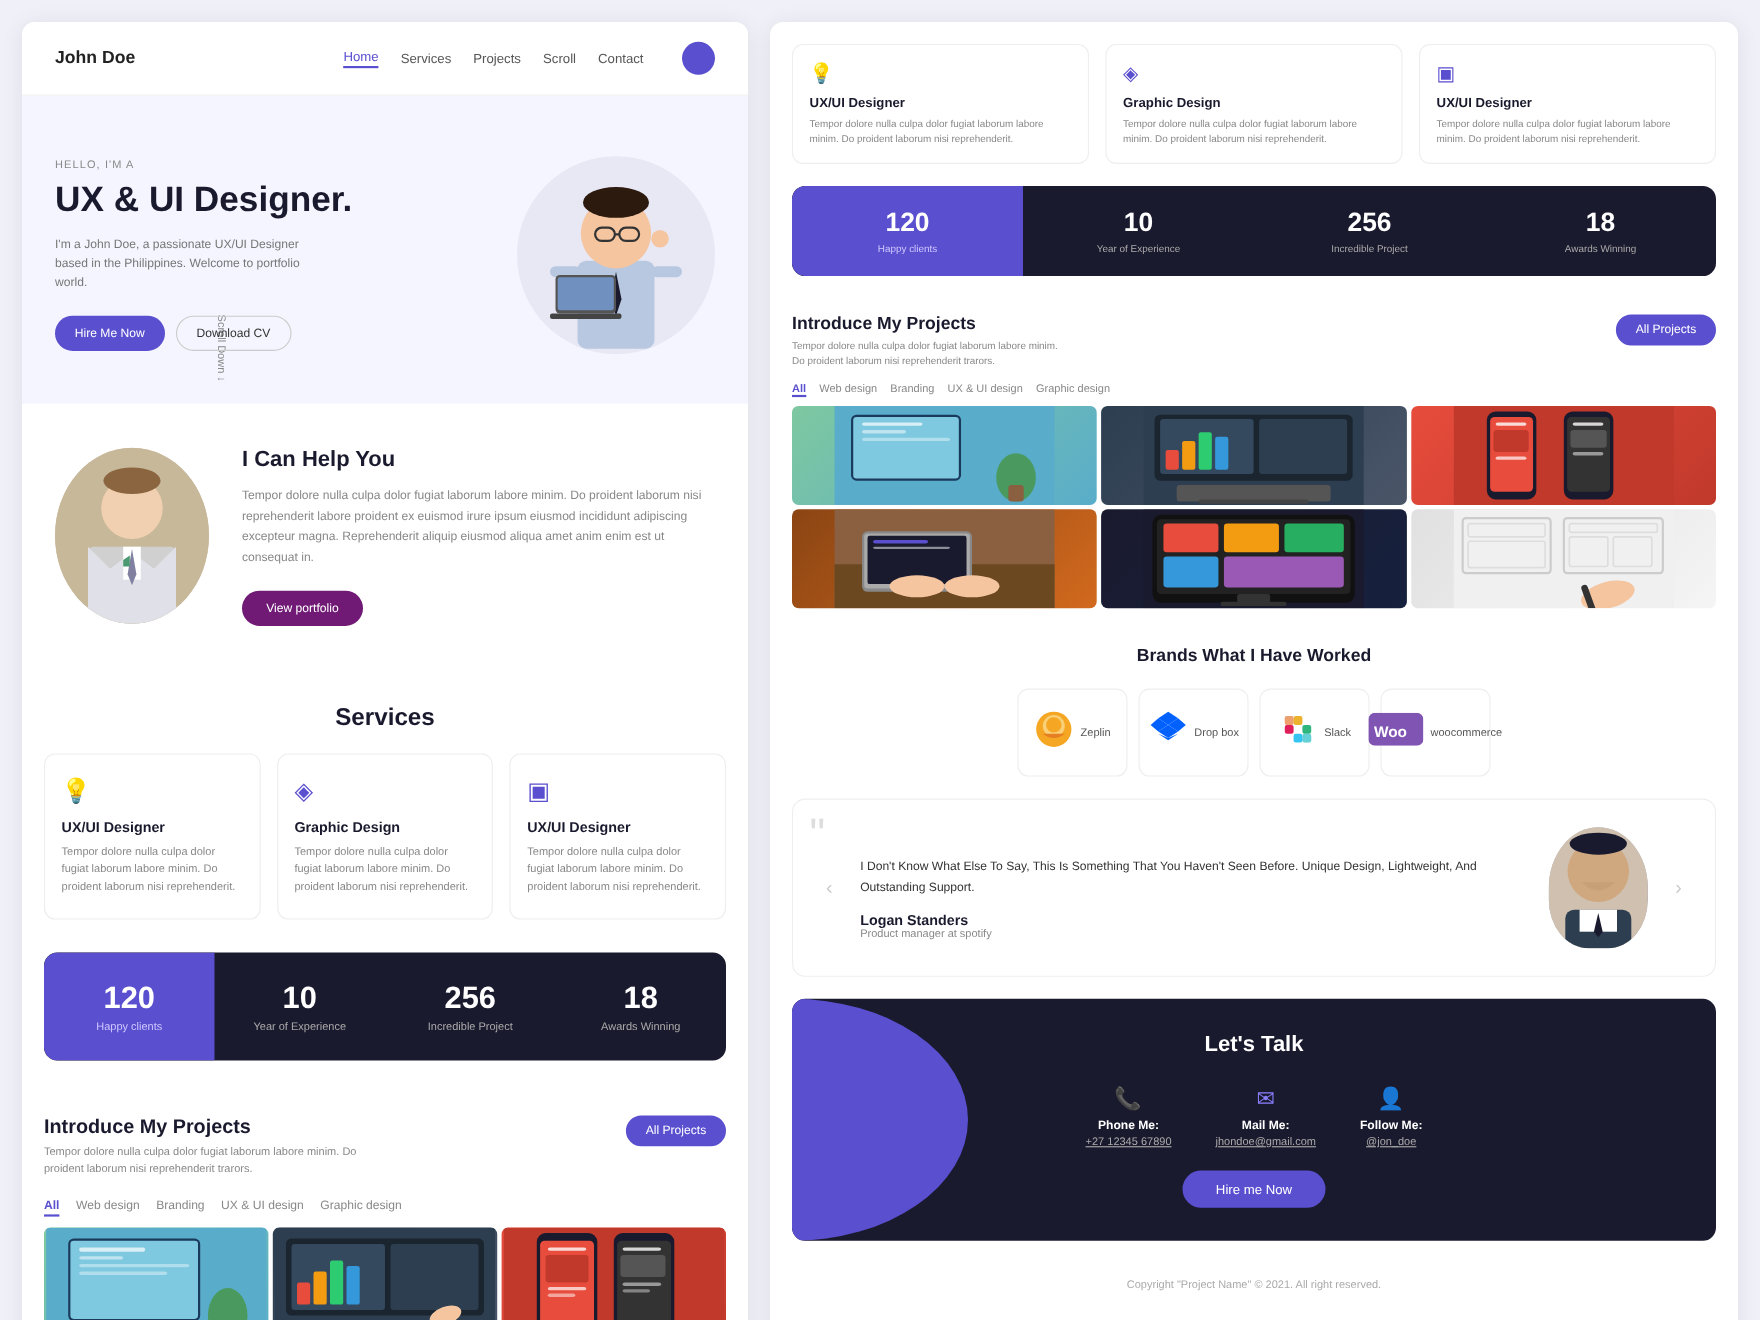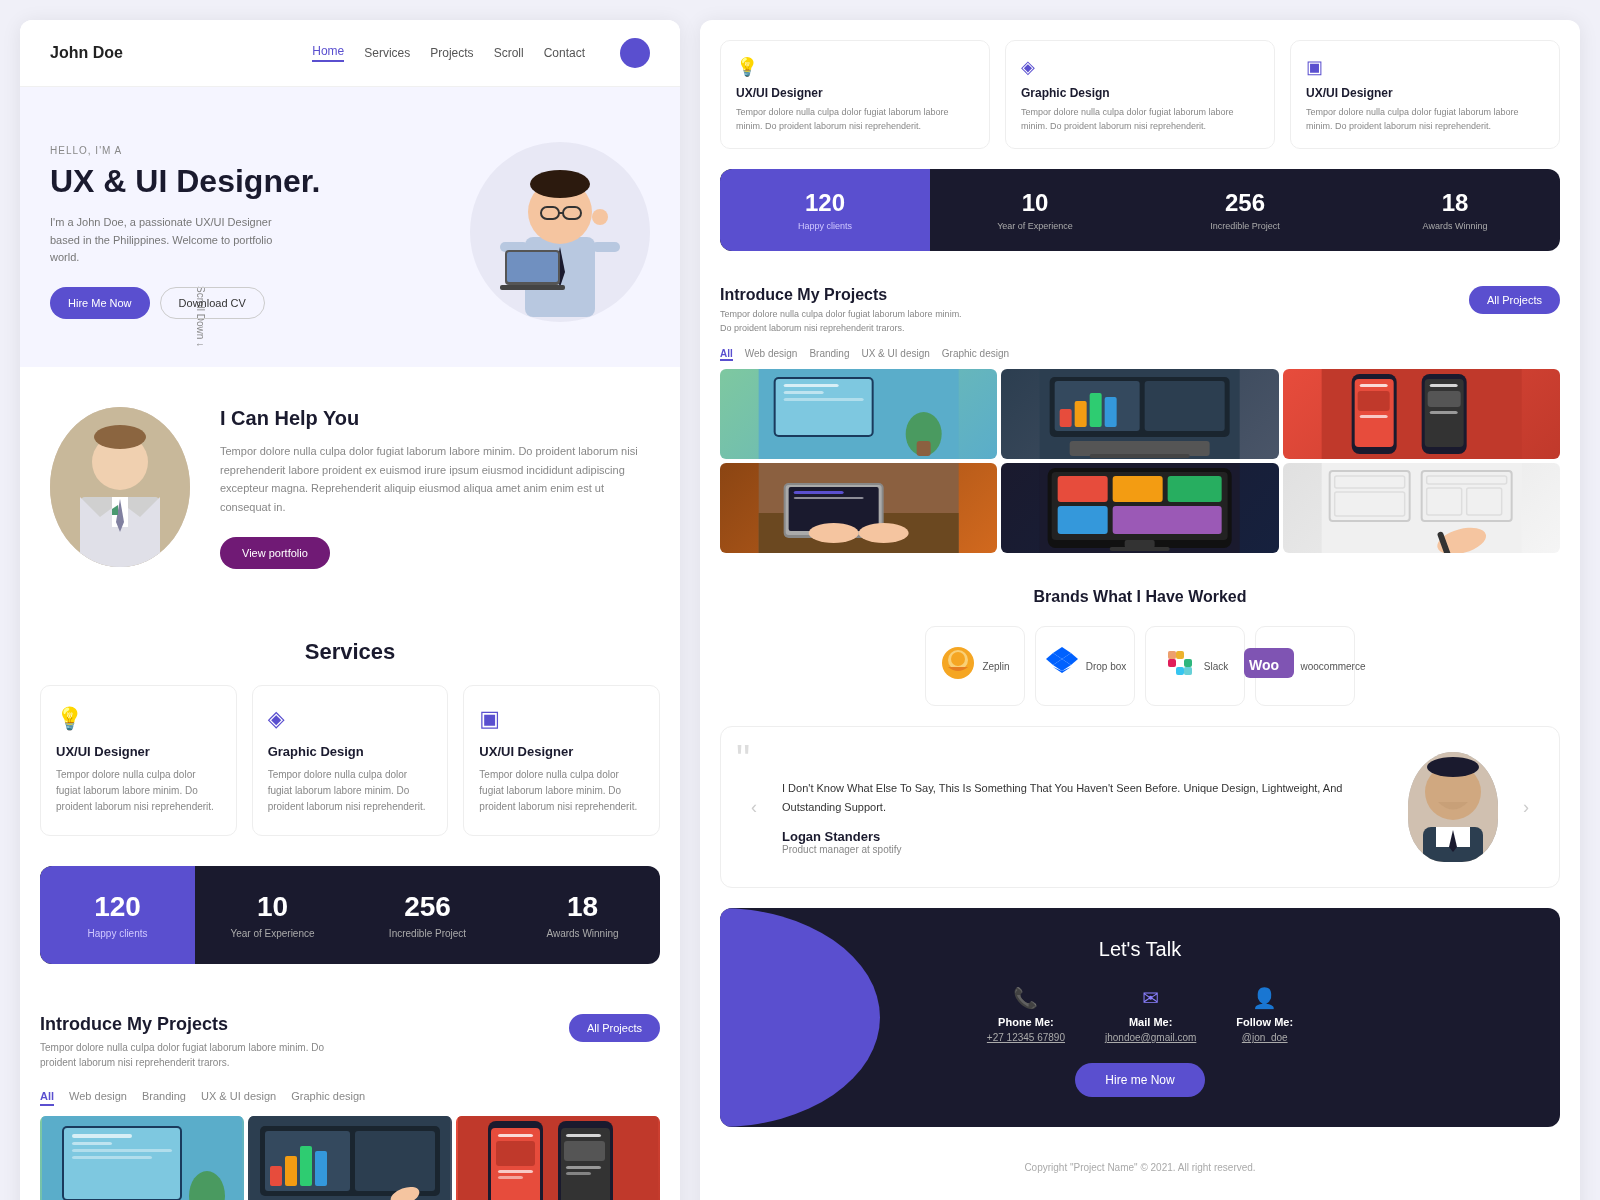--- a/index.html
+++ b/index.html
@@ -214,21 +214,21 @@
       overflow: hidden;
     }
     .lets-talk::before {
       content: '';
       position: absolute;
       top: 0; left: 0;
       width: 160px; height: 100%;
       background: #5a4fcf;
       border-radius: 0 100% 100% 0 / 0 50% 50% 0;
     }
-    .lets-talk-title { font-size: 20px; font-weight: 400; color: #fff; text-align: center; margin-bottom: 25px; position: relative; z-index: 2; }
+    .lets-talk-title { font-size: 20px; font-weight: 700; color: #fff; text-align: center; margin-bottom: 25px; position: relative; z-index: 2; }
     .lets-talk-contacts { display: flex; justify-content: center; gap: 40px; margin-bottom: 20px; position: relative; z-index: 2; }
     .contact-item { text-align: center; }
     .contact-icon { font-size: 20px; color: #8a7fff; margin-bottom: 6px; }
     .contact-label { font-size: 11px; color: #fff; font-weight: 600; margin-bottom: 4px; }
     .contact-value { font-size: 10px; color: #aaa; text-decoration: underline; }
     .btn-hire-now { display: block; margin: 0 auto; background: #5a4fcf; color: #fff; border: none; padding: 10px 30px; border-radius: 20px; font-size: 12px; cursor: pointer; position: relative; z-index: 2; }
 
     
     .copyright { text-align: center; font-size: 10px; color: #aaa; padding: 15px; }
 

